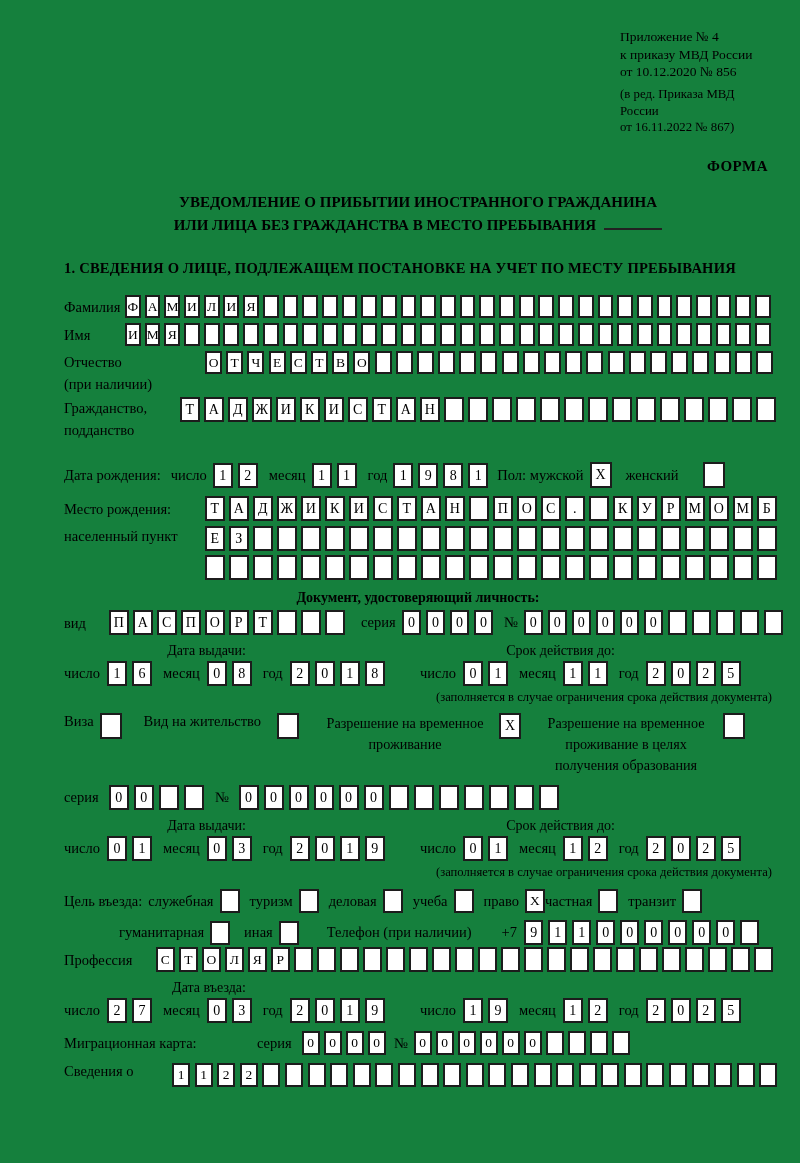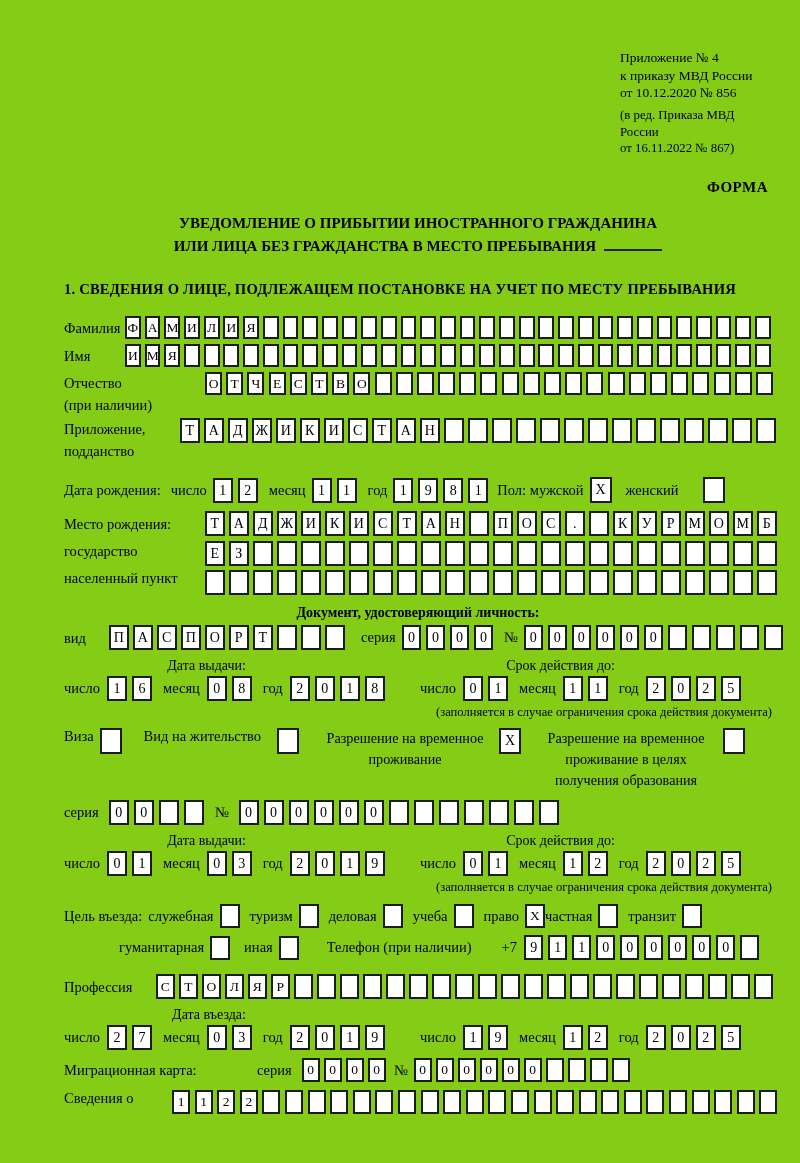--- a/index.html
+++ b/index.html
@@ -1,20 +1,20 @@
 <!DOCTYPE html>
 <html><head>
 <meta charset="utf-8">
 <style>
   * { margin:0; padding:0; box-sizing:border-box; }
   html,body { background:#ffffff; }
   .page {
-    width:800px; height:1163px; background:#84cc16; color:#000;
+    width:800px; height:1163px; background:#15803d; color:#000;
     font-family:"Liberation Serif", serif;
-    padding:49px 28px 0 64px; position:relative; overflow:hidden;
+    padding:28px 28px 0 64px; position:relative; overflow:hidden;
   }
   .appendix { margin-left:556px; font-size:13.5px; line-height:1.3; }
   .revision { margin-left:556px; font-size:12.8px; line-height:1.32; margin-top:5px; }
   .form-label { text-align:right; font-weight:bold; font-size:15px; margin-top:22px; letter-spacing:.5px; padding-right:4px; }
   .title { text-align:center; font-weight:bold; font-size:15px; margin-top:16px; line-height:1.5; }
   .title-underline { display:inline-block; width:58px; border-bottom:2.5px solid #222; height:10px; margin-left:8px; }
   .section-heading { font-weight:bold; font-size:14.6px; margin-top:24px; letter-spacing:.2px; white-space:nowrap; }
 
   .row { display:flex; align-items:center; margin-top:5px; }
   .row.top { align-items:flex-start; }
@@ -195,21 +195,21 @@
         <span class="cell"></span>
         <span class="cell"></span>
         <span class="cell"></span>
         <span class="cell"></span>
         <span class="cell"></span>
       </div>
   </div>
 
   <div class="row top" style="margin-top:2px;">
     <div class="lbl w116">
-      <div>Приложение,</div>
+      <div>Гражданство,</div>
       <div class="sub">подданство</div>
     </div>
     <div class="grid g24">
         <span class="cell">Т</span>
         <span class="cell">А</span>
         <span class="cell">Д</span>
         <span class="cell">Ж</span>
         <span class="cell">И</span>
         <span class="cell">К</span>
         <span class="cell">И</span>
@@ -227,21 +227,21 @@
         <span class="cell"></span>
         <span class="cell"></span>
         <span class="cell"></span>
         <span class="cell"></span>
         <span class="cell"></span>
         <span class="cell"></span>
         <span class="cell"></span>
       </div>
   </div>
 
-  <div class="row" style="margin-top:15px;">
+  <div class="row" style="margin-top:21px;">
     <span class="inline-lbl mr10">Дата рождения:</span>
     <span class="inline-lbl mr6">число</span>
     <div class="grid gd mr6">
         <span class="cell">1</span>
         <span class="cell">2</span>
       </div>
     <span class="inline-lbl mr6">месяц</span>
     <div class="grid gd mr6">
         <span class="cell">1</span>
         <span class="cell">1</span>
@@ -259,21 +259,20 @@
       </div>
     <span class="inline-lbl mr10 ml14">женский</span>
     <div class="grid gcb" style="margin-left:14px;">
         <span class="cell"></span>
       </div>
   </div>
 
   <div class="row top" style="margin-top:8px;">
     <div class="lbl w141" style="line-height:27px;">
       <div>Место рождения:</div>
-      <div>государство</div>
       <div>населенный пункт</div>
     </div>
     <div class="g-stack">
       <div class="grid g24" style="margin-top:0;">
           <span class="cell">Т</span>
           <span class="cell">А</span>
           <span class="cell">Д</span>
           <span class="cell">Ж</span>
           <span class="cell">И</span>
           <span class="cell">К</span>
@@ -603,21 +602,21 @@
         <span class="cell">0</span>
         <span class="cell">0</span>
         <span class="cell">0</span>
         <span class="cell">0</span>
         <span class="cell">0</span>
         <span class="cell">0</span>
         <span class="cell"></span>
       </div>
   </div>
 
-  <div class="row" style="margin-top:14px;">
+  <div class="row" style="margin-top:2px;">
     <div class="lbl w92">Профессия</div>
     <div class="grid g23">
         <span class="cell">С</span>
         <span class="cell">Т</span>
         <span class="cell">О</span>
         <span class="cell">Л</span>
         <span class="cell">Я</span>
         <span class="cell">Р</span>
         <span class="cell"></span>
         <span class="cell"></span>

